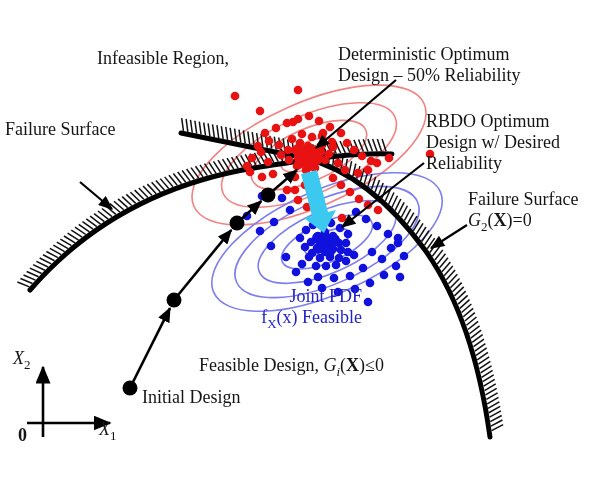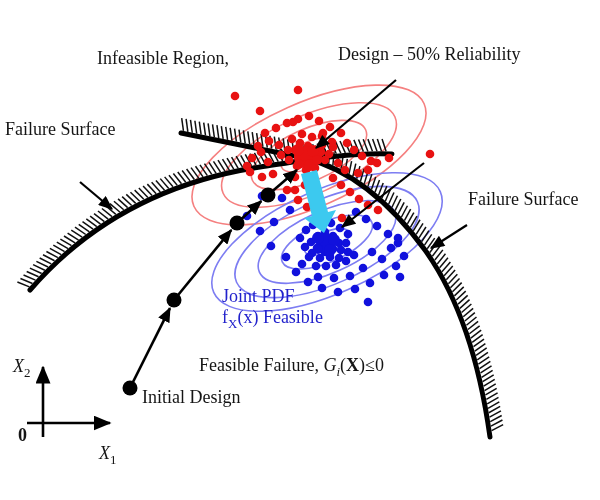--- a/index.html
+++ b/index.html
@@ -4,21 +4,21 @@
 <style>
   html,body{margin:0;padding:0;background:#fff;}
   .stage{position:relative;width:600px;height:484px;background:#fff;overflow:hidden;
          font-family:"Liberation Serif",serif;}
   svg{position:absolute;left:0;top:0;}
   .lbl{position:absolute;font:18px/21px "Liberation Serif",serif;color:#151515;white-space:nowrap;}
   .lbl sub{font-size:13px;line-height:0;}
   .lbl .it{font-style:italic;}
   .lbl b{font-weight:bold;}
   .blue-lbl{color:#2222cc;}
-  .center{text-align:left;}
+  .center{text-align:right;}
   .bold{font-weight:bold;}
 </style>
 </head>
 <body>
 
 <div class="stage">
 
   <svg width="600" height="500" viewBox="0 0 600 500">
     <defs>
       <marker id="ah-path" viewBox="0 0 12 10" refX="11" refY="5" markerWidth="15" markerHeight="12.5" markerUnits="userSpaceOnUse" orient="auto">
@@ -425,38 +425,45 @@
       <line x1="43" y1="437" x2="43" y2="367" marker-end="url(#ah-axis)"></line>
       <line x1="27" y1="423" x2="110" y2="423" marker-end="url(#ah-axis)"></line>
     </g>
   </svg>
 
   <div class="lbl" style="left:97px;top:48px;">
     <div>Infeasible Region,</div>
   </div>
 
   <div class="lbl" style="left:338px;top:44px;">
+    <div>Deterministic Optimum</div>
     <div>Design – 50% Reliability</div>
   </div>
 
+  <div class="lbl" style="left:426px;top:111px;">
+    <div>RBDO Optimum</div>
+    <div>Design w/ Desired</div>
+    <div>Reliability</div>
+  </div>
 
   <div class="lbl" style="left:5px;top:119px;">
     <div>Failure Surface</div>
   </div>
 
   <div class="lbl" style="left:468px;top:189px;">
     <div>Failure Surface</div>
+    <div><i>G</i><sub>2</sub><span>(</span><b>X</b><span>)=0</span></div>
   </div>
 
   <div class="lbl blue-lbl center" style="left: 222px; top: 286px; width: 140px; color: rgb(34, 34, 204);">
     <div>Joint PDF</div>
     <div><span>f</span><sub>X</sub><span>(x) Feasible</span></div>
   </div>
 
-  <div class="lbl" style="left:199px;top:355px;"><span>Feasible Failure, </span><i>G</i><sub class="it">i</sub><span>(</span><b>X</b><span>)≤0</span></div>
+  <div class="lbl" style="left:199px;top:355px;"><span>Feasible Design, </span><i>G</i><sub class="it">i</sub><span>(</span><b>X</b><span>)≤0</span></div>
 
   <div class="lbl" style="left:142px;top:387px;font-family:Liberation Serif, serif;">Initial Design</div>
 
-  <div class="lbl" style="left:13px;top:356px;"><i>X</i><sub>2</sub></div>
-  <div class="lbl" style="left:99px;top:443px;"><i>X</i><sub>1</sub></div>
+  <div class="lbl" style="left:13px;top:348px;"><i>X</i><sub>2</sub></div>
+  <div class="lbl" style="left:99px;top:419px;"><i>X</i><sub>1</sub></div>
   <div class="lbl bold" style="left:18px;top:425px;">0</div>
 
 </div>
 
 </body></html>

